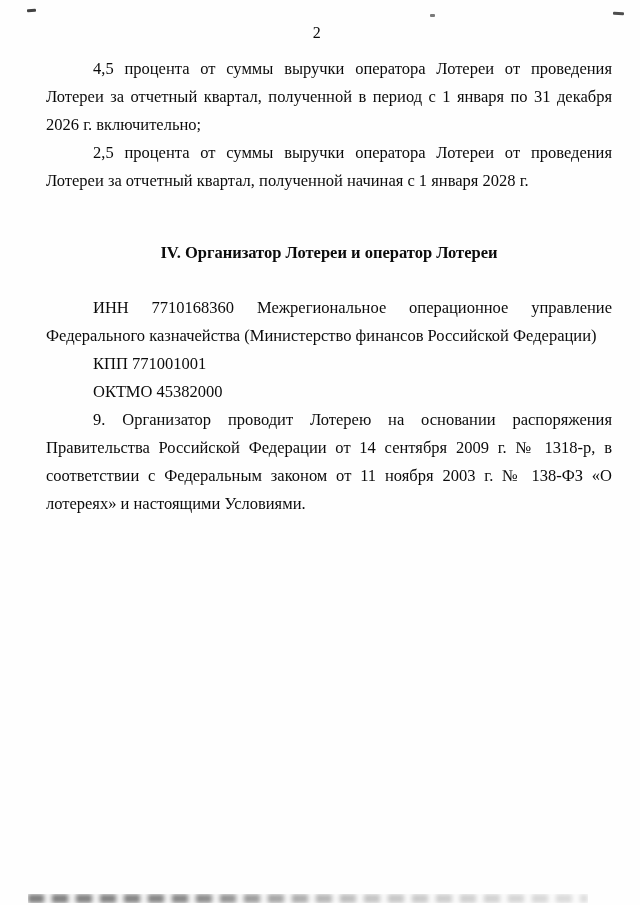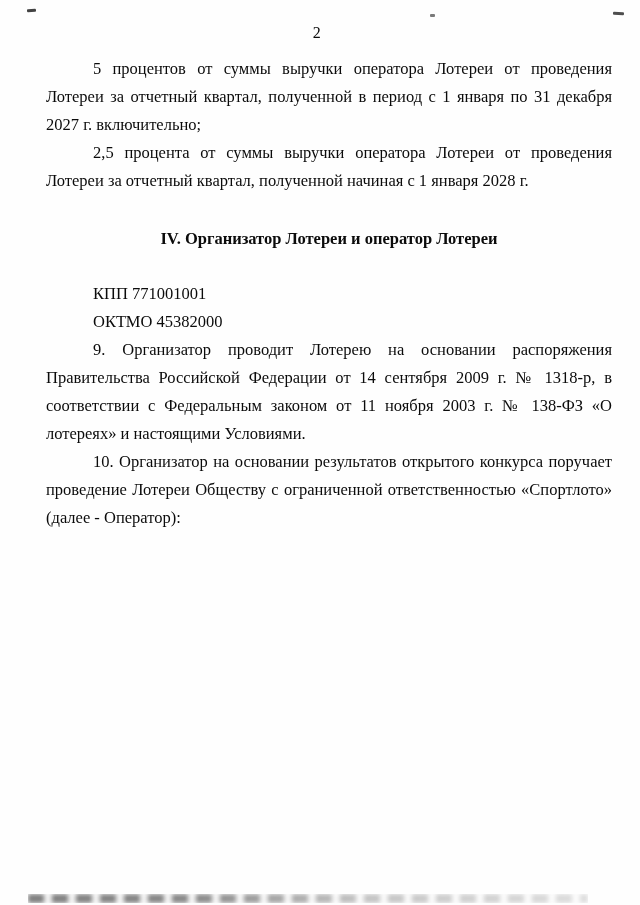--- a/index.html
+++ b/index.html
@@ -37,21 +37,21 @@
     width: 566px;
   }
   .para {
     margin: 0;
     font-size: 16.5px;
     line-height: 28px;
     text-align: justify;
     text-indent: 47px;
   }
   .heading {
-    margin: 30px 0 27px 0;
+    margin: 44px 0 27px 0;
     font-size: 16.5px;
     line-height: 28px;
     font-weight: bold;
     text-align: center;
     text-indent: 0;
   }
   
   .mark {
     position: absolute;
     background: #222;
@@ -80,26 +80,26 @@
 
 <div class="page">
 
   <span class="mark mark-top-left"></span>
   <span class="mark mark-top-mid"></span>
   <span class="mark mark-top-right"></span>
 
   <div class="page-number">2</div>
 
   <div class="content">
-    <p class="para">5 процентов от суммы выручки оператора Лотереи от проведения Лотереи за отчетный квартал, полученной в период с 1 января по 31 декабря 2027 г. включительно;</p>
+    <p class="para">4,5 процента от суммы выручки оператора Лотереи от проведения Лотереи за отчетный квартал, полученной в период с 1 января по 31 декабря 2026 г. включительно;</p>
     <p class="para">2,5 процента от суммы выручки оператора Лотереи от проведения Лотереи за отчетный квартал, полученной начиная с 1 января 2028 г.</p>
 
     <div class="heading">IV. Организатор Лотереи и оператор Лотереи</div>
 
+    <p class="para">ИНН 7710168360 Межрегиональное операционное управление Федерального казначейства (Министерство финансов Российской Федерации)</p>
     <p class="para">КПП 771001001</p>
     <p class="para">ОКТМО 45382000</p>
     <p class="para">9. Организатор проводит Лотерею на основании распоряжения Правительства Российской Федерации от 14 сентября 2009 г. № 1318-р,  в соответствии с Федеральным законом от 11 ноября 2003 г. № 138-ФЗ «О лотереях» и настоящими Условиями.</p>
-    <p class="para">10. Организатор на основании результатов открытого конкурса поручает проведение Лотереи Обществу с ограниченной ответственностью «Спортлото» (далее - Оператор):</p>
   </div>
 
   <div class="bottom-smudge"></div>
 
 </div>
 
 </body></html>

